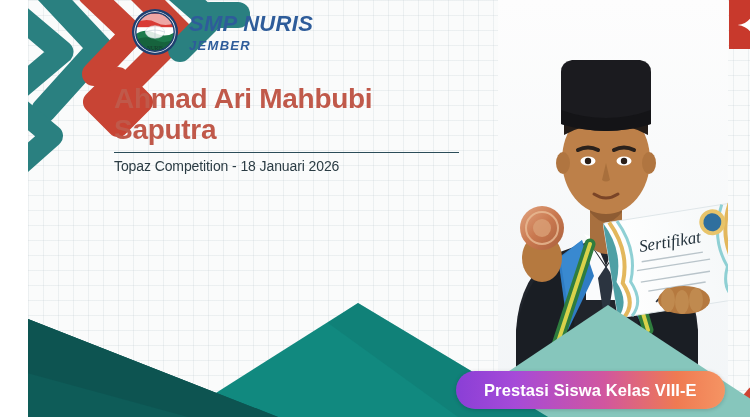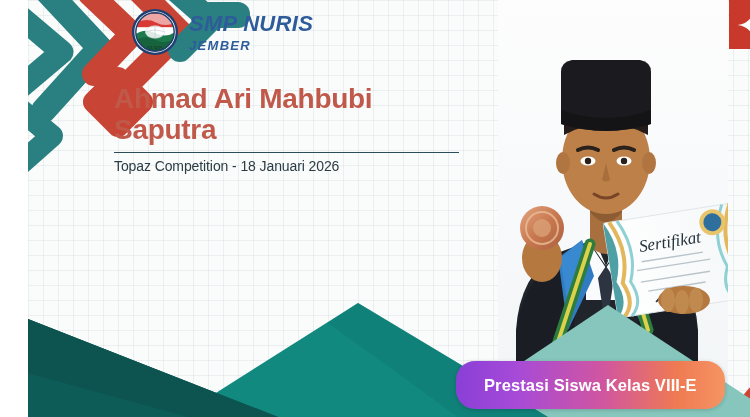--- a/index.html
+++ b/index.html
@@ -105,21 +105,21 @@
     margin: 0;
   }
 
   
   .mountains { position: absolute; left:0; bottom:0; width: 750px; height: 120px; }
 
   
   .pill {
     position: absolute;
     left: 428px; bottom: 8px;
-    height: 48px;
+    height: 38px;
     padding: 0 28px;
     border-radius: 19px;
     display: flex; align-items: center; justify-content: center;
     background: linear-gradient(90deg, #8a3fd6 0%, #a64ad8 22%, #d1569f 55%, #ef7a52 82%, #f59463 100%);
     color: #ffffff;
     font-size: 16.5px;
     font-weight: bold;
     letter-spacing: 0.1px;
     box-shadow: 0 1px 4px rgba(0,0,0,0.18);
     white-space: nowrap;

